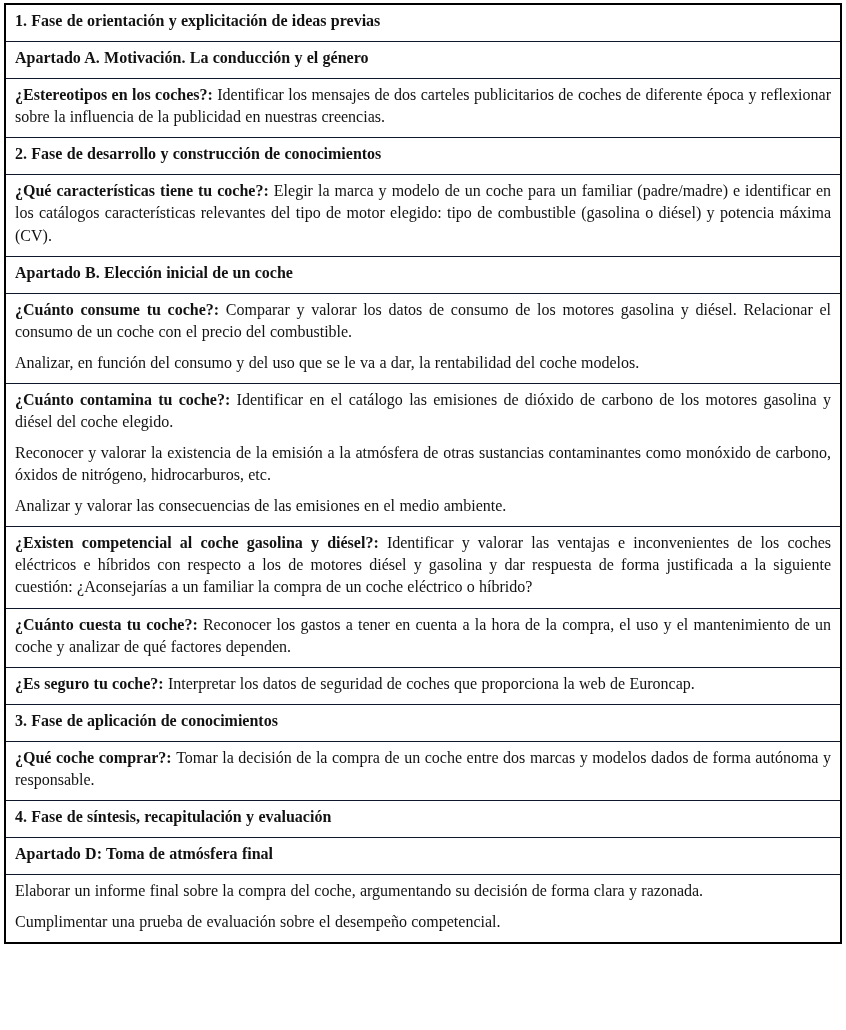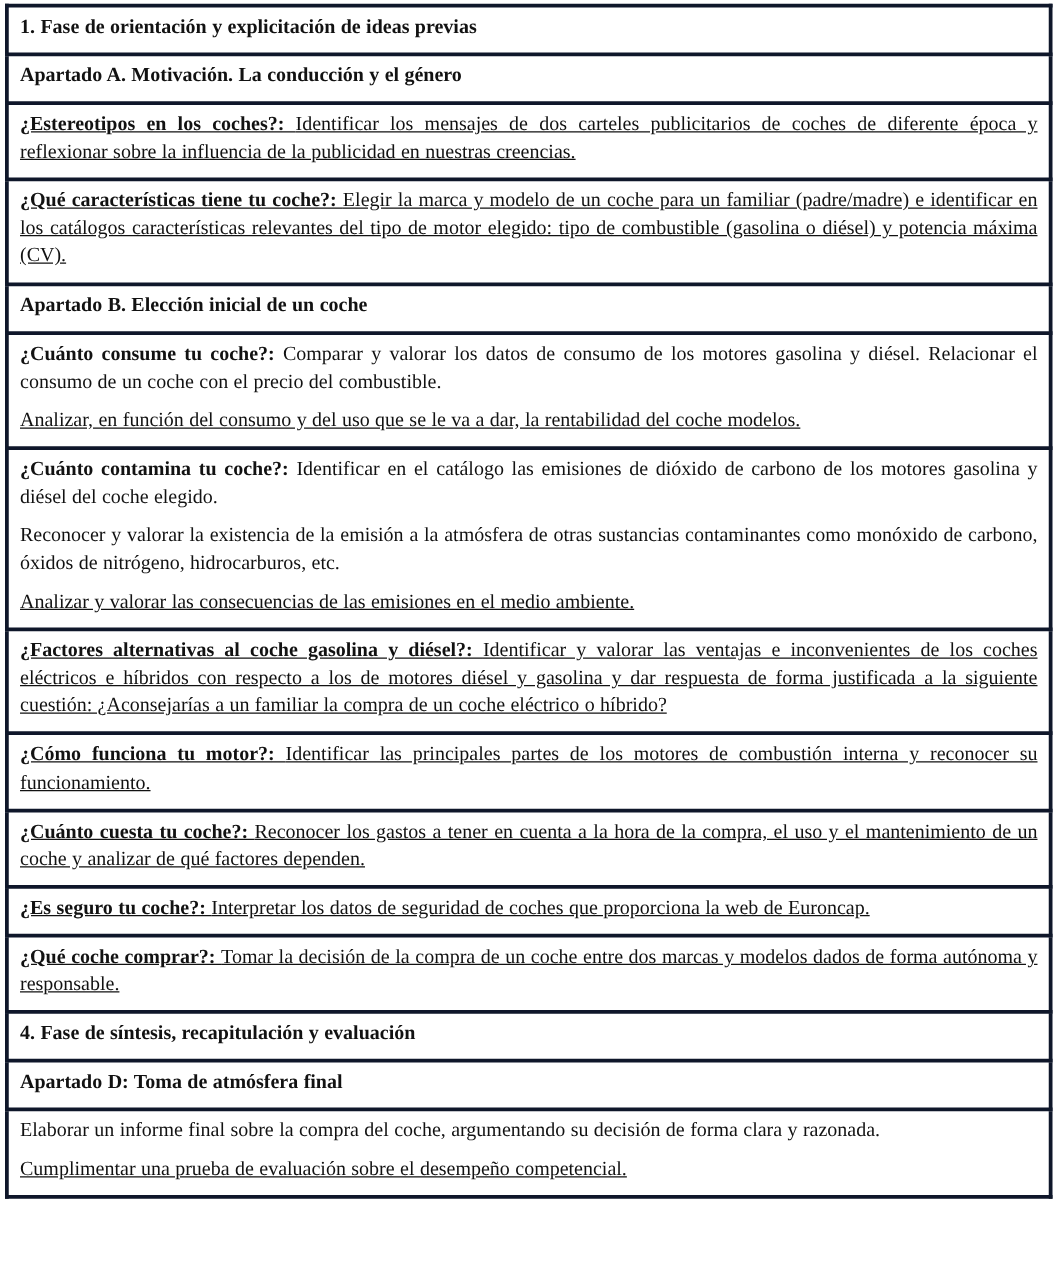--- a/index.html
+++ b/index.html
@@ -19,40 +19,39 @@
     box-sizing: border-box;
     padding: 3px 4px;
   }
   table.activity-table {
     width: 100%;
     border-collapse: collapse;
     border: 2px solid #000;
     table-layout: fixed;
   }
   table.activity-table td {
-    border: 3px solid #0f172a;
+    border: 1px solid #0f172a;
     padding: 5px 9px 9px 9px;
     font-size: 16px;
     line-height: 1.38;
     vertical-align: top;
     text-align: justify;
     text-justify: inter-word;
     word-spacing: 0.02em;
   }
   td.phase, td.section {
     font-weight: bold;
     text-align: left;
     padding-bottom: 7px;
   }
   td.content p {
     margin: 0 0 9px 0;
   }
   td.content p:last-child {
     margin-bottom: 0;
-    text-decoration: underline;
   }
   td.content strong {
     font-weight: bold;
   }
 </style>
 </head>
 <body>
 
 <div class="page">
   <table class="activity-table" id="activity-table">
@@ -60,20 +59,23 @@
         <tr>
           <td class="phase">1. Fase de orientación y explicitación de ideas previas</td>
         </tr>
         <tr>
           <td class="section">Apartado A. Motivación. La conducción y el género</td>
         </tr>
         <tr>
           <td class="content">
             <p><strong>¿Estereotipos en los coches?: </strong>Identificar los mensajes de dos carteles publicitarios de coches de diferente época y reflexionar sobre la influencia de la publicidad en nuestras creencias.</p>
           </td>
+        </tr>
+        <tr>
+          <td class="phase">2. Fase de desarrollo y construcción de conocimientos</td>
         </tr>
         <tr>
           <td class="content">
             <p><strong>¿Qué características tiene tu coche?: </strong>Elegir la marca y modelo de un coche para un familiar (padre/madre) e identificar en los catálogos características relevantes del tipo de motor elegido: tipo de combustible (gasolina o diésel) y potencia máxima (CV).</p>
           </td>
         </tr>
         <tr>
           <td class="section">Apartado B. Elección inicial de un coche</td>
         </tr>
         <tr>
@@ -84,37 +86,35 @@
         </tr>
         <tr>
           <td class="content">
             <p><strong>¿Cuánto contamina tu coche?: </strong>Identificar en el catálogo las emisiones de dióxido de carbono de los motores gasolina y diésel del coche elegido.</p>
             <p>Reconocer y valorar la existencia de la emisión a la atmósfera de otras sustancias contaminantes como monóxido de carbono, óxidos de nitrógeno, hidrocarburos, etc.</p>
             <p>Analizar y valorar las consecuencias de las emisiones en el medio ambiente.</p>
           </td>
         </tr>
         <tr>
           <td class="content">
-            <p><strong>¿Factores alternativas al coche gasolina y diésel?: </strong>Identificar y valorar las ventajas e inconvenientes de los coches eléctricos e híbridos con respecto a los de motores diésel y gasolina y dar respuesta de forma justificada a la siguiente cuestión: ¿Aconsejarías a un familiar la compra de un coche eléctrico o híbrido?</p>
-          </td>
-        </tr>
-        <tr>
-          <td class="content">
-            <p><strong>¿Cómo funciona tu motor?: </strong>Identificar las principales partes de los motores de combustión interna y reconocer su funcionamiento.</p>
+            <p><strong>¿Existen competencial al coche gasolina y diésel?: </strong>Identificar y valorar las ventajas e inconvenientes de los coches eléctricos e híbridos con respecto a los de motores diésel y gasolina y dar respuesta de forma justificada a la siguiente cuestión: ¿Aconsejarías a un familiar la compra de un coche eléctrico o híbrido?</p>
           </td>
         </tr>
         <tr>
           <td class="content">
             <p><strong>¿Cuánto cuesta tu coche?: </strong>Reconocer los gastos a tener en cuenta a la hora de la compra, el uso y el mantenimiento de un coche y analizar de qué factores dependen.</p>
           </td>
         </tr>
         <tr>
           <td class="content">
             <p><strong>¿Es seguro tu coche?: </strong>Interpretar los datos de seguridad de coches que proporciona la web de Euroncap.</p>
           </td>
+        </tr>
+        <tr>
+          <td class="phase">3. Fase de aplicación de conocimientos</td>
         </tr>
         <tr>
           <td class="content">
             <p><strong>¿Qué coche comprar?: </strong>Tomar la decisión de la compra de un coche entre dos marcas y modelos dados de forma autónoma y responsable.</p>
           </td>
         </tr>
         <tr>
           <td class="phase">4. Fase de síntesis, recapitulación y evaluación</td>
         </tr>
         <tr>

